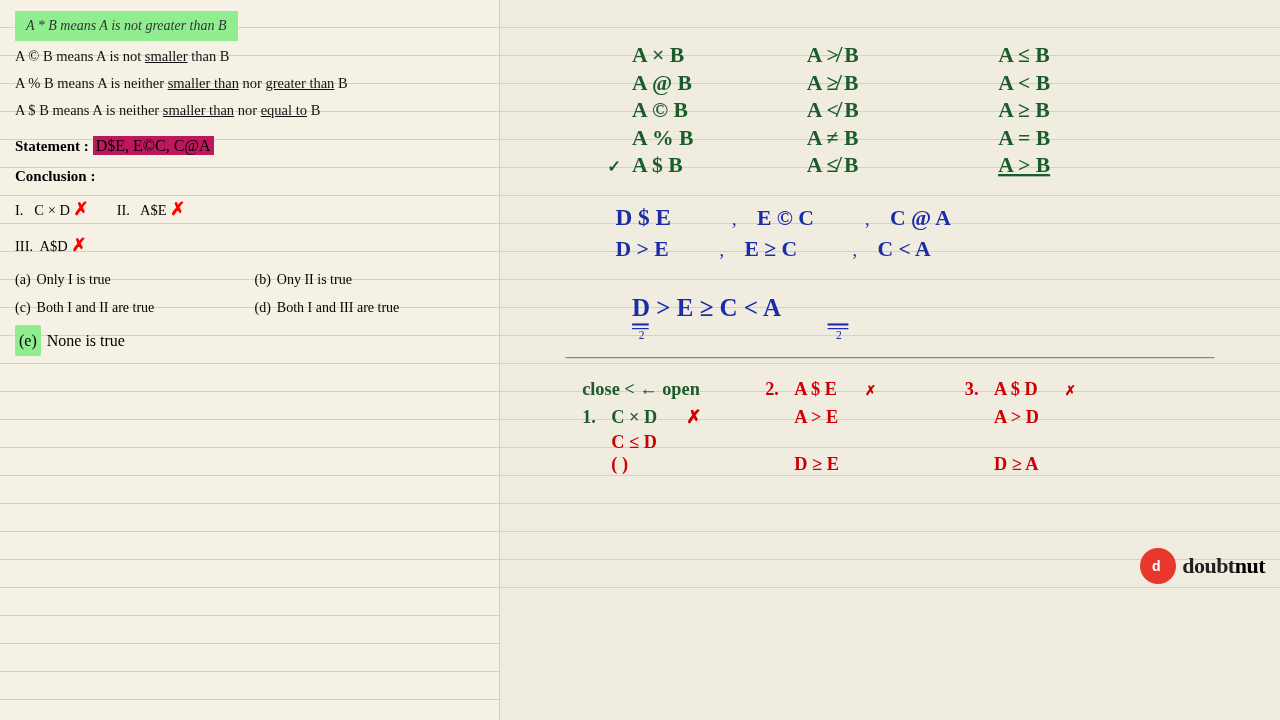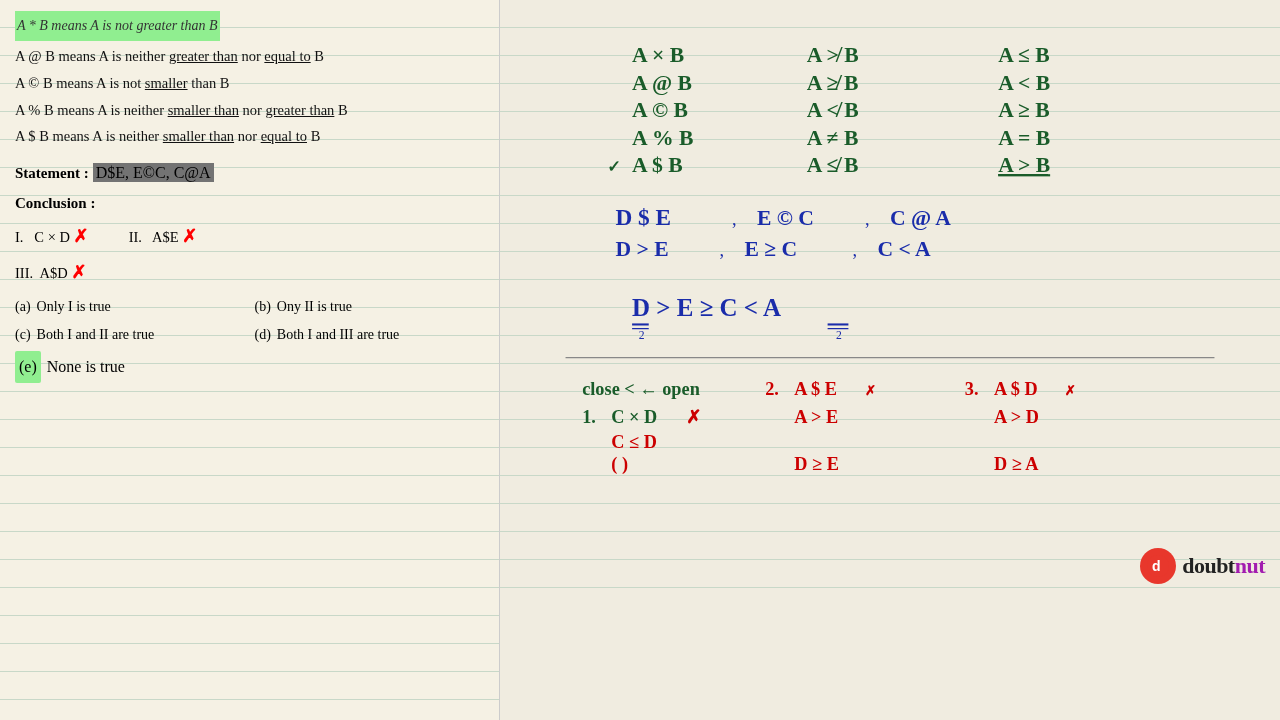--- a/index.html
+++ b/index.html
@@ -71,21 +71,21 @@
     .text-content {
       position: relative;
       z-index: 1;
       line-height: 1.85;
     }
 
     .top-banner {
       background: #90ee90;
       color: #333;
       font-size: 14px;
-      padding: 2px 2px;
+      padding: 2px 11px;
       margin-bottom: 2px;
       display: inline-block;
       font-style: italic;
     }
 
     .definition-line {
       font-size: 14.5px;
       color: #111;
       line-height: 1.85;
     }
@@ -97,21 +97,21 @@
     .statement-section {
       margin-top: 8px;
     }
 
     .statement-label {
       font-weight: bold;
       font-size: 15px;
     }
 
     .highlight-yellow {
-      background: #737373;
+      background: #be185d;
       padding: 1px 3px;
       margin-top: 28px;
     }
 
     .conclusion-label {
       font-weight: bold;
       font-size: 15px;
       margin-top: 12px;
     }
 
@@ -174,38 +174,35 @@
     }
 
     .doubtnut-text {
       font-size: 22px;
       font-weight: bold;
       color: #222;
       letter-spacing: -0.5px;
     }
 
     .doubtnut-text span {
-      color: #a21caf;
+      color: #000000;
     }
   </style>
 </head>
 <body>
 
 <div class="main-container">
 
   <div class="left-panel">
     <div class="text-content">
 
       
       <div class="top-banner">A * B means A is not greater than B</div>
 
       
-      <div class="definition-line">
-        A @ B means A is neither <span class="underline">greater than</span> nor <span class="underline">equal to</span> B
-      </div>
       <div class="definition-line">
         A © B means A is not <span class="underline">smaller</span> than B
       </div>
       <div class="definition-line">
         A % B means A is neither <span class="underline">smaller than</span> nor <span class="underline">greater than</span> B
       </div>
       <div class="definition-line">
         A $ B means A is neither <span class="underline">smaller than</span> nor <span class="underline">equal to</span> B
       </div>
 
@@ -215,21 +212,21 @@
           <span class="statement-label">Statement :</span>
           <span class="highlight-yellow">D$E, E©C, C@A</span>
         </div>
         <div>
           <span class="conclusion-label">Conclusion :</span>
         </div>
       </div>
 
       
       <div style="font-size:14.5px; line-height:2;">
-        <div style="display:flex; gap:40px;">
+        <div style="display:flex; gap:28px;">
           <div>
             I.&nbsp;&nbsp; C × D <span class="cross-mark">✗</span>
           </div>
           <div>
             II.&nbsp;&nbsp; A$E <span class="cross-mark">✗</span>
           </div>
         </div>
         <div>
           III.&nbsp; A$D <span class="cross-mark">✗</span>
         </div>

